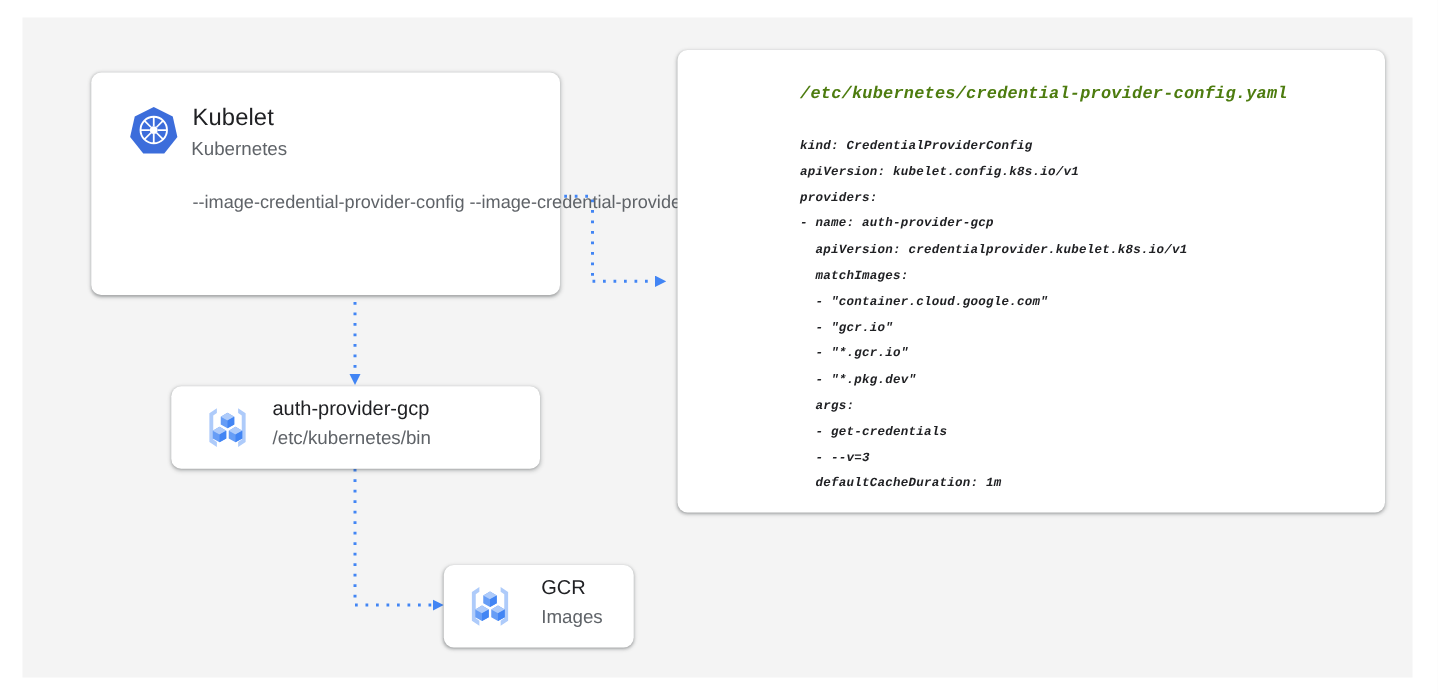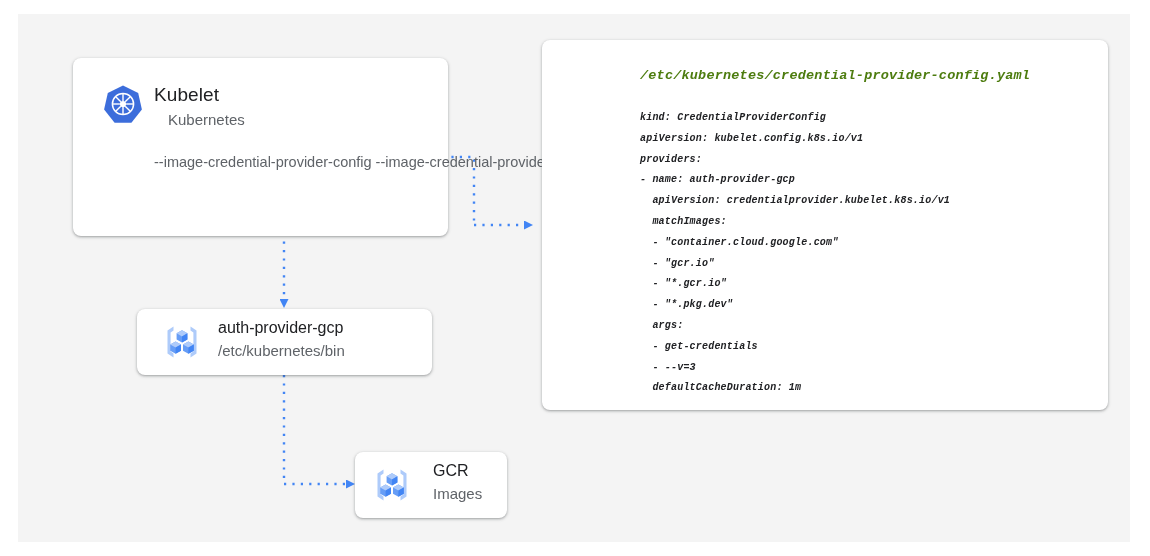--- a/index.html
+++ b/index.html
@@ -48,21 +48,21 @@
   #kubelet-title {
     position: absolute;
     left: 81px;
     top: 26px;
     font-size: 19px;
     color: #202124;
     letter-spacing: 0.1px;
   }
   #kubelet-subtitle {
     position: absolute;
-    left: 95px;
+    left: 80px;
     top: 53px;
     font-size: 15px;
     color: #5f6368;
   }
   #kubelet-flags {
     position: absolute;
     left: 81px;
     top: 92px;
     font-size: 14.5px;
     color: #5f6368;

